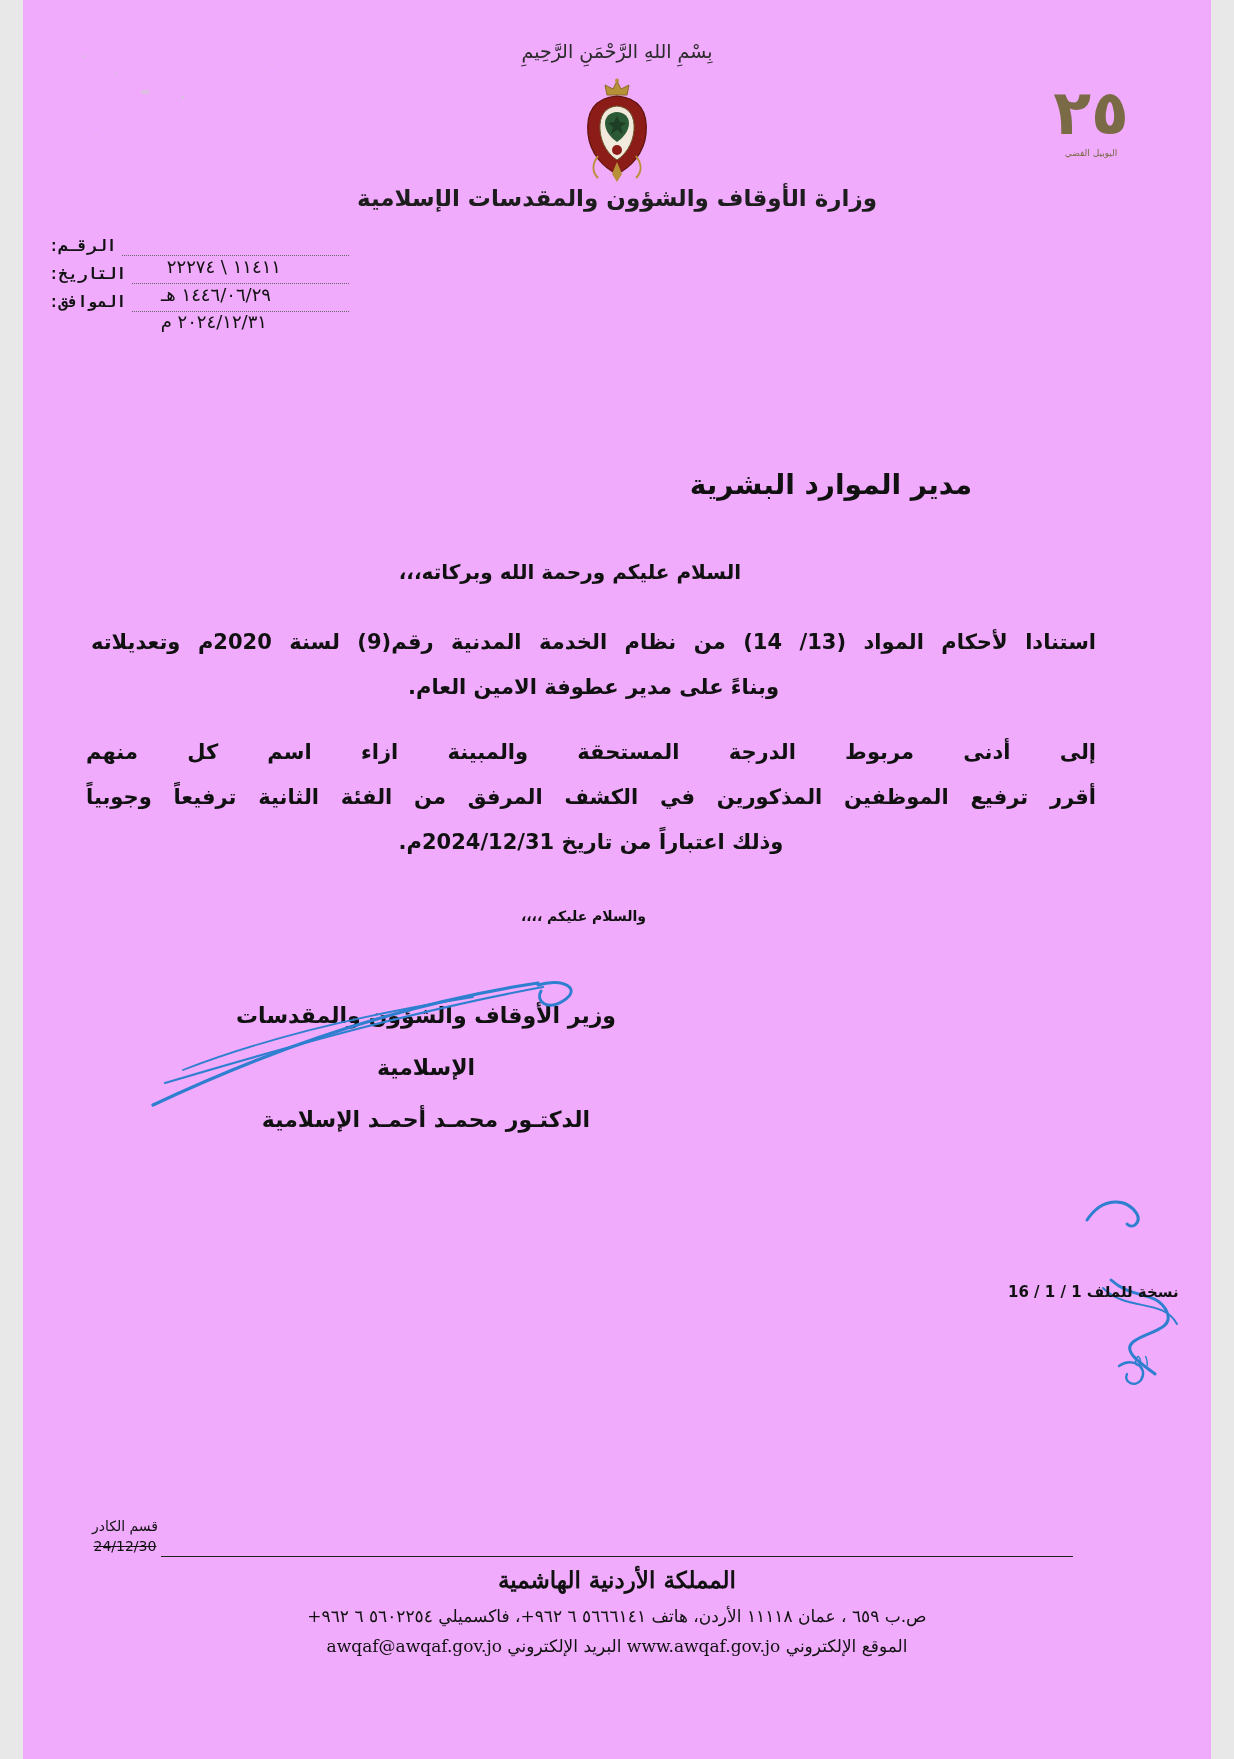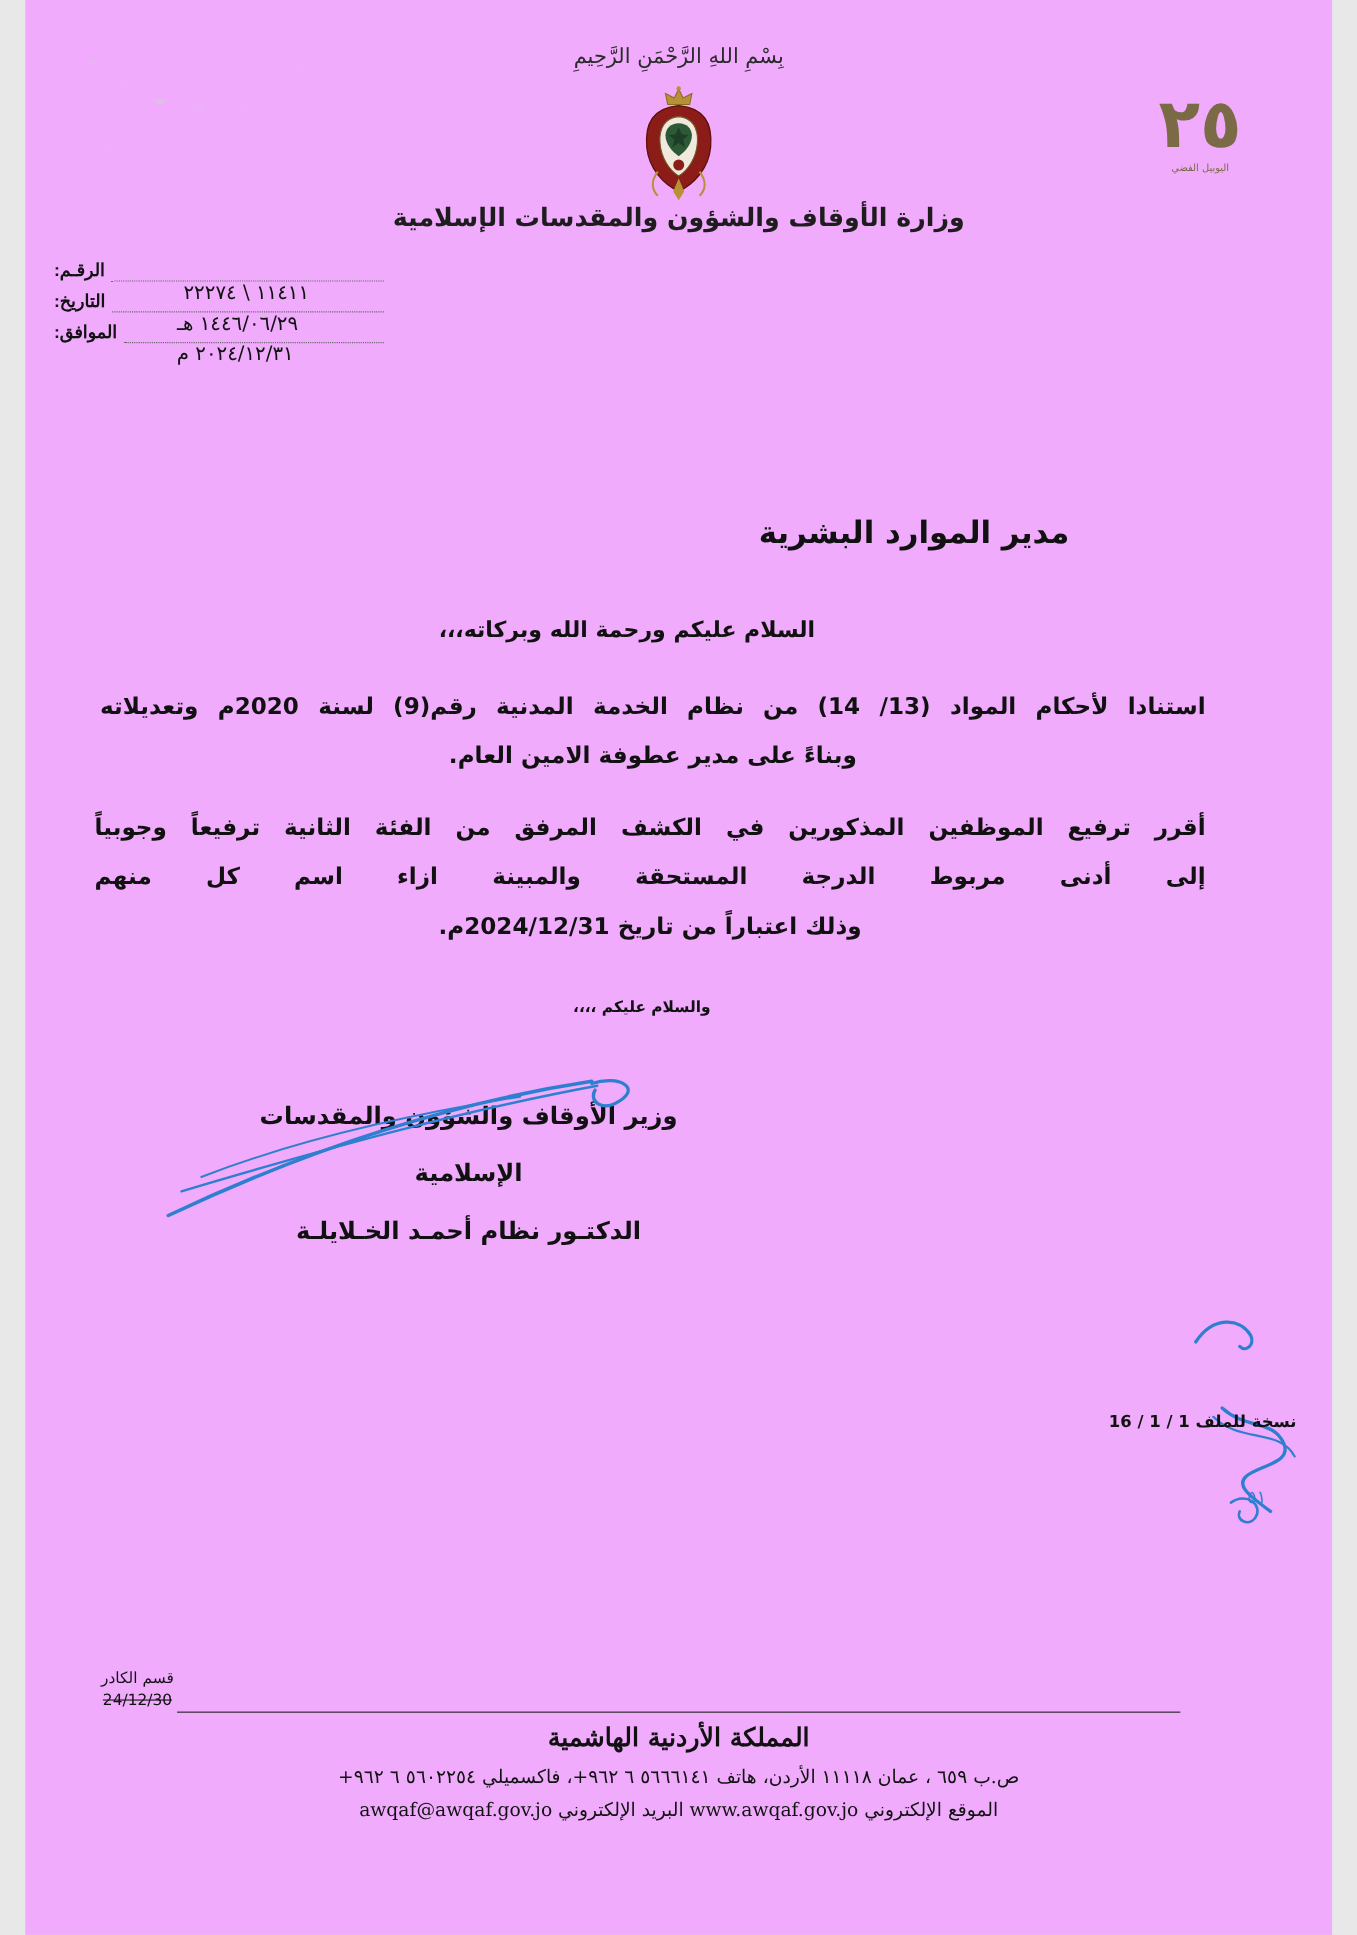--- a/index.html
+++ b/index.html
@@ -77,21 +77,21 @@
     color: #7a6a46;
     margin-top: 4px;
   }
 
   
   .meta {
     position: absolute;
     top: 228px;
     right: 862px;
     width: 300px;
-    font-family: Liberation Sans, sans-serif;
+    font-family: Liberation Mono, monospace;
     font-size: 16px;
     color: #111;
   }
   .meta-row {
     display: flex;
     align-items: flex-end;
     gap: 6px;
     height: 28px;
   }
   .meta-label {
@@ -317,30 +317,30 @@
   <div class="addressee">مدير الموارد البشرية</div>
 
   <div class="greeting">السلام عليكم ورحمة الله وبركاته،،،</div>
 
   <div class="para p1">
     <div>استنادا لأحكام المواد (13/ 14) من نظام الخدمة المدنية رقم(9) لسنة 2020م وتعديلاته</div>
     <div class="l2">وبناءً على مدير عطوفة الامين العام.</div>
   </div>
 
   <div class="para p2">
+    <div>إلى أدنى مربوط الدرجة المستحقة والمبينة ازاء اسم كل منهم</div>
     <div>أقرر ترفيع الموظفين المذكورين في الكشف المرفق من الفئة الثانية ترفيعاً وجوبياً</div>
-    <div>إلى أدنى مربوط الدرجة المستحقة والمبينة ازاء اسم كل منهم</div>
     <div class="l3">وذلك اعتباراً من تاريخ 2024/12/31م.</div>
   </div>
 
   <div class="closing">والسلام عليكم ،،،،</div>
 
   <div class="sig">
     <div>وزير الأوقاف والشؤون والمقدسات الإسلامية</div>
-    <div class="line2">الدكتـور نظام أحمـد الخـلايلـة</div>
+    <div class="line2">الدكتـور محمـد أحمـد الإسلامية</div>
   </div>
 
   <svg class="signature-ink" viewBox="0 0 470 140">
     <path d="M10 130 C120 78 250 30 395 8" fill="none" stroke="#2f7fd0" stroke-width="3.2" stroke-linecap="round"></path>
     <path d="M22 108 C150 70 280 34 400 12" fill="none" stroke="#2f7fd0" stroke-width="2.2" stroke-linecap="round"></path>
     <path d="M395 10 C420 2 440 14 420 26 C404 36 392 26 398 16" fill="none" stroke="#2f7fd0" stroke-width="3" stroke-linecap="round"></path>
     <path d="M40 95 C130 60 230 38 330 22" fill="none" stroke="#2f7fd0" stroke-width="1.8" stroke-linecap="round"></path>
   </svg>
 
   <svg class="initial-ink" viewBox="0 0 70 50">

